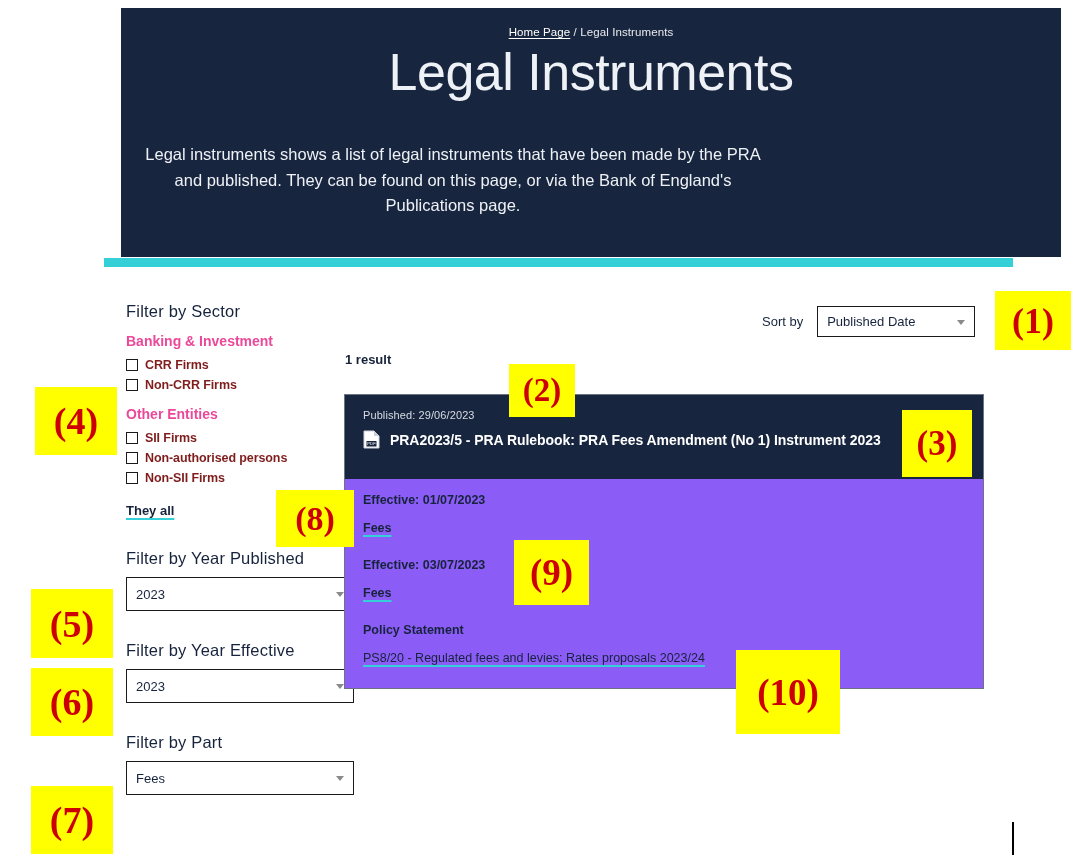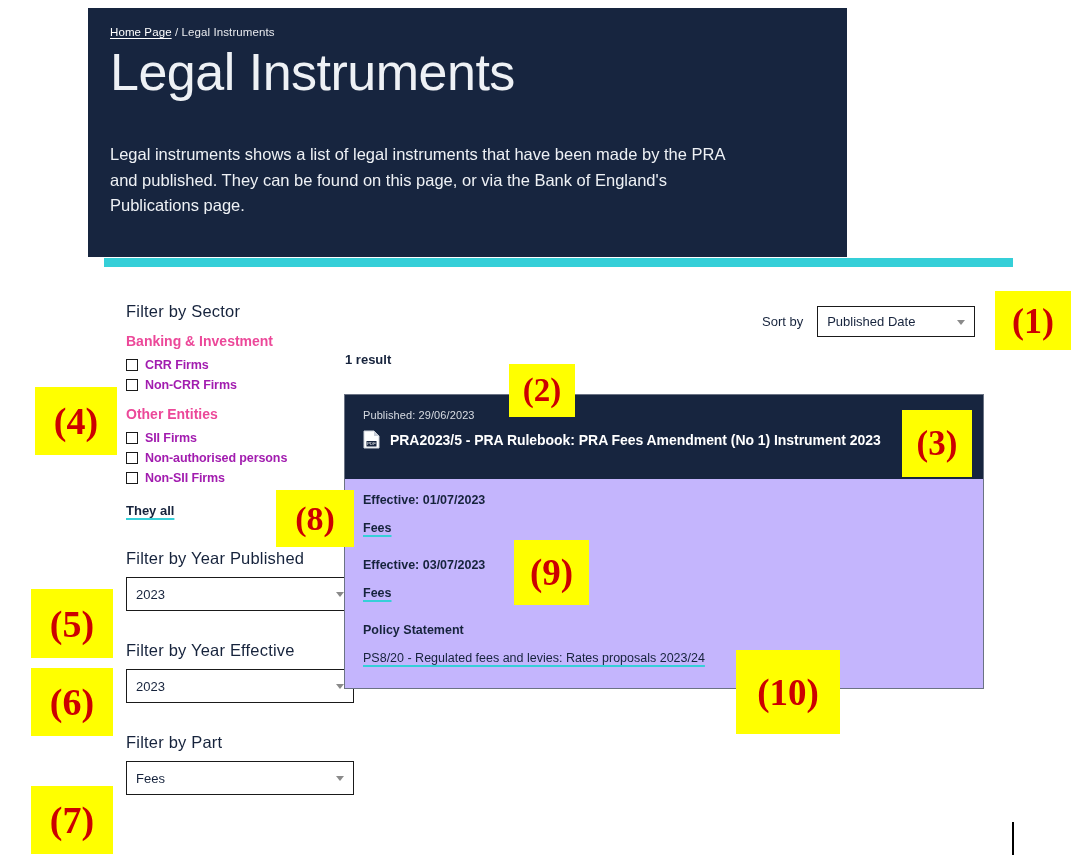--- a/index.html
+++ b/index.html
@@ -13,26 +13,27 @@
     background: #ffffff;
     font-family: "Liberation Sans", sans-serif;
     position: relative;
     overflow: hidden;
     -webkit-font-smoothing: antialiased;
   }
 
   
   .hero {
     position: absolute;
-    left: 88px;
+    left: 121px;
     top: 8px;
-    width: 759px;
+    width: 940px;
     background: #17253f;
     padding: 18px 0 22px 0;
     box-sizing: border-box;
+    text-align: center;
   }
   .hero-inner { padding: 0 22px; }
   .breadcrumb {
     font-size: 11.5px;
     color: #e8eaee;
     margin-bottom: 8px;
     letter-spacing: .1px;
   }
   .breadcrumb a {
     color: #ffffff;
@@ -95,21 +96,21 @@
     width: 12px;
     height: 12px;
     border: 1.6px solid #1a1a1a;
     background: #ffffff;
     box-sizing: border-box;
     margin-right: 7px;
     flex: none;
   }
   .check-label {
     font-size: 12.5px;
-    color: #a21caf;
+    color: #7f1d1d;
     font-weight: bold;
     letter-spacing: -0.1px;
   }
   .clear-all {
     display: inline-block;
     margin-top: 12px;
     font-size: 13px;
     font-weight: bold;
     color: #16233c;
     text-decoration: underline;
@@ -173,21 +174,21 @@
     font-size: 13px;
     font-weight: bold;
     color: #16233c;
   }
 
   .card {
     position: absolute;
     left: 344px;
     top: 394px;
     width: 640px;
-    background: #c4b5fd;
+    background: #8b5cf6;
     border: 1px solid #6b7384;
     box-sizing: border-box;
   }
   .card-head {
     background: #17253f;
     padding: 14px 18px 30px 18px;
   }
   .card-published {
     font-size: 11px;
     color: #d8dce3;

